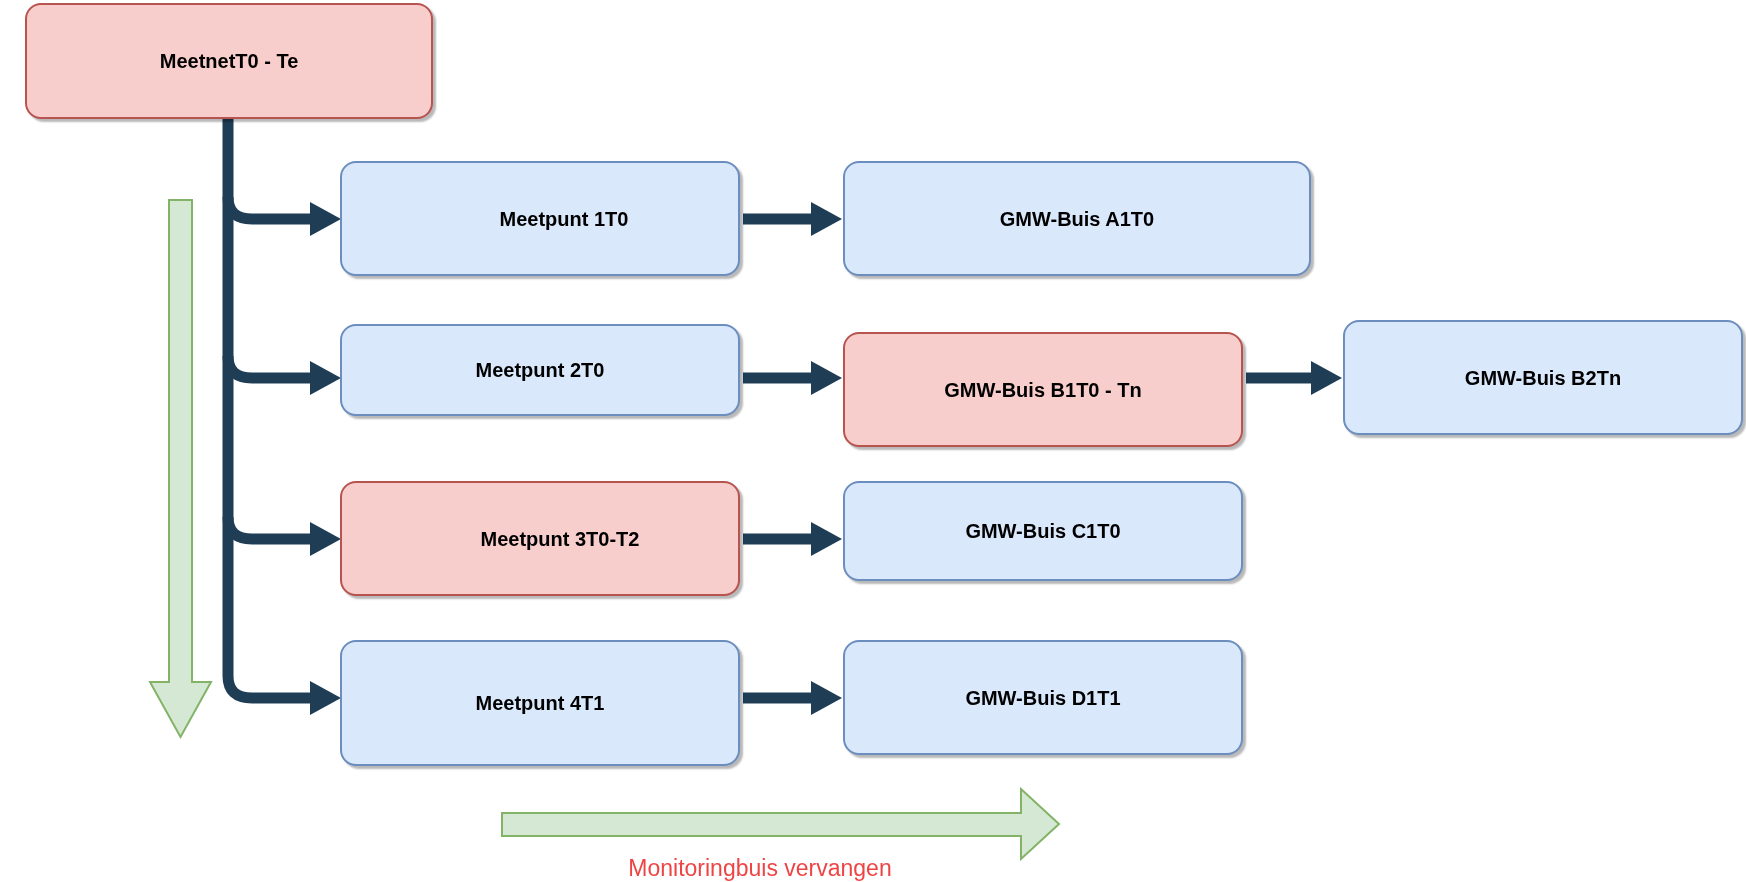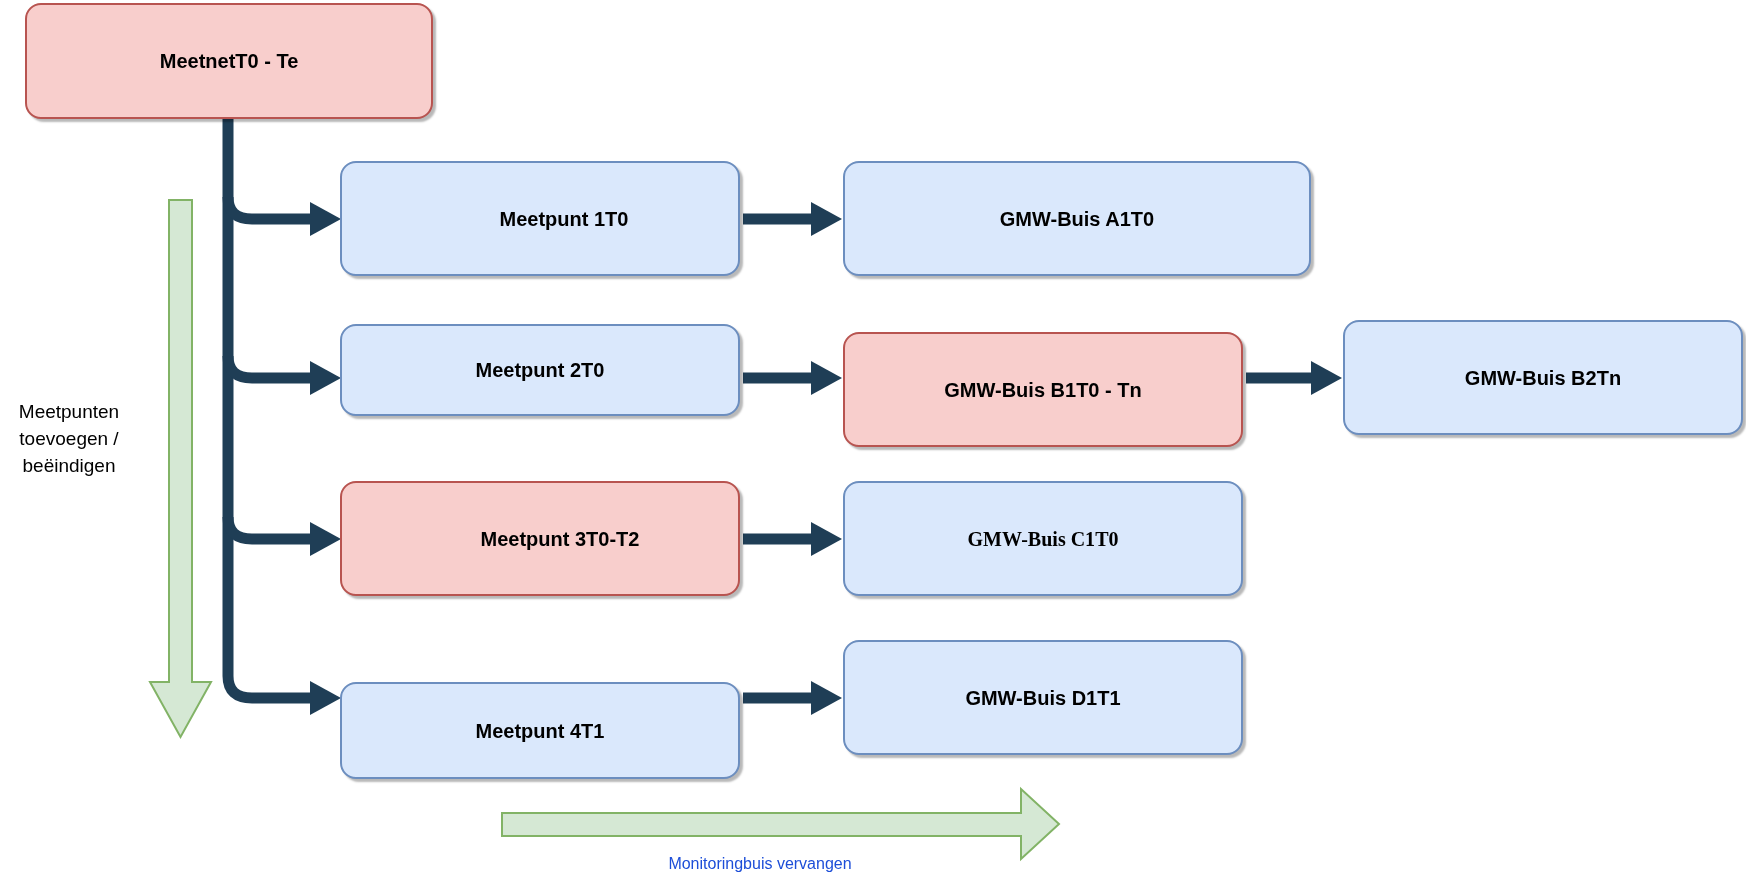--- a/index.html
+++ b/index.html
@@ -22,21 +22,21 @@
     font-weight:bold;font-size:20px;line-height:30px;color:#000000;
   }
   .node.red{background:#f8cecc;border-color:#b85450;}
   .node.blue{background:#dae8fc;border-color:#6c8ebf;}
   .side-label{
     position:absolute;left:0;top:398px;width:138px;
     text-align:center;font-size:19px;line-height:27px;color:#000000;
   }
   .bottom-label{
     position:absolute;left:560px;top:855px;width:400px;
-    text-align:center;font-size:16px;color:#1d4ed8;
+    text-align:center;font-size:23px;color:#ef4444;
   }
 </style>
 </head>
 <body>
 
 <div id="canvas">
 
   <svg id="connector-layer" viewBox="0 0 1746 882" xmlns="http://www.w3.org/2000/svg">
 
     <g stroke="#1f3e56" stroke-width="11" fill="none">
@@ -91,35 +91,30 @@
         <div>T0 - Tn</div>
       </div>
       <div class="node blue" style="left: 1343px; top: 320px; width: 400px; height: 115px;">
         <div>GMW-Buis B2</div>
         <div>Tn</div>
       </div>
       <div class="node red" style="left: 340px; top: 481px; width: 400px; height: 115px; padding-left: 40px;">
         <div>Meetpunt 3</div>
         <div>T0-T2</div>
       </div>
-      <div class="node blue" style="left: 843px; top: 481px; width: 400px; height: 115px; font-family: Liberation Serif, serif;">
+      <div class="node blue" style="left: 843px; top: 481px; width: 400px; height: 100px;">
         <div>GMW-Buis C1</div>
         <div>T0</div>
       </div>
-      <div class="node blue" style="left: 340px; top: 640px; width: 400px; height: 97px; margin-top: 42px;">
+      <div class="node blue" style="left: 340px; top: 640px; width: 400px; height: 126px;">
         <div>Meetpunt 4</div>
         <div>T1</div>
       </div>
       <div class="node blue" style="left: 843px; top: 640px; width: 400px; height: 115px;">
         <div>GMW-Buis D1</div>
         <div>T1</div>
       </div>
     </div>
 
-  <div class="side-label">
-    <div>Meetpunten</div>
-    <div>toevoegen /</div>
-    <div>beëindigen</div>
-  </div>
 
   <div class="bottom-label">Monitoringbuis vervangen</div>
 
 </div>
 
 </body></html>

